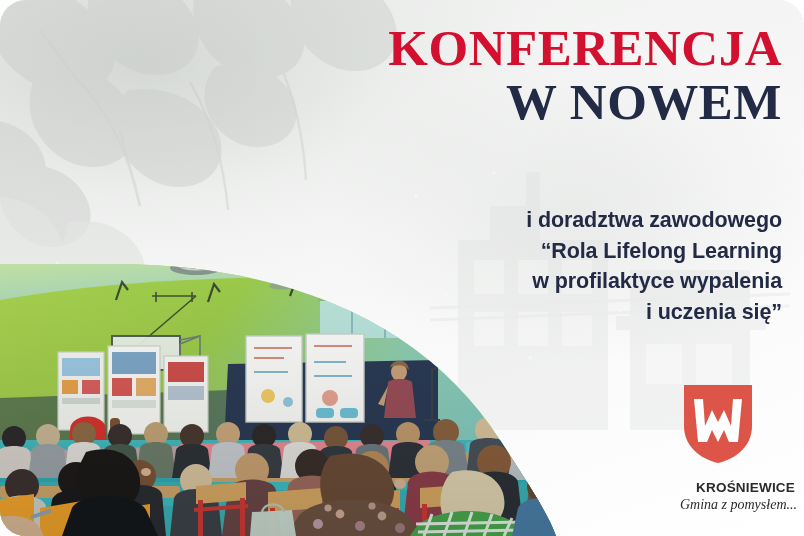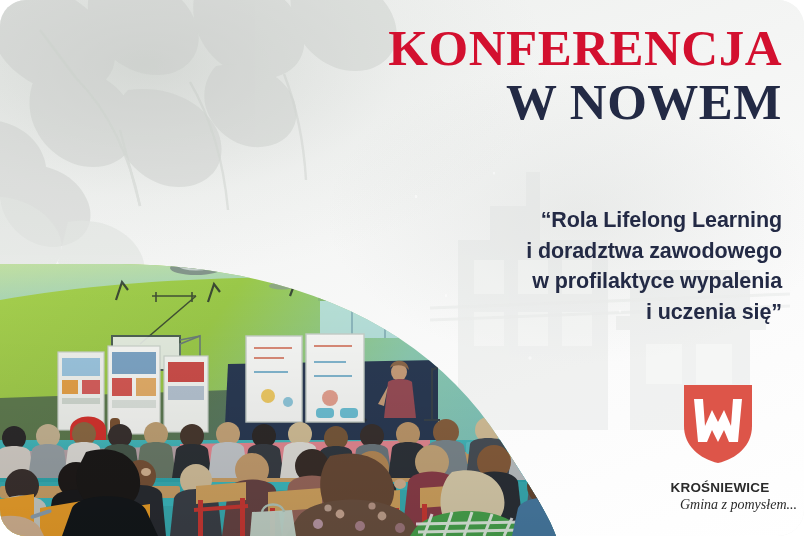--- a/index.html
+++ b/index.html
@@ -135,21 +135,21 @@
   .logo-name {
     position: absolute;
     left: 0;
     top: 96px;
     width: 150px;
     font-family: "Liberation Sans", sans-serif;
     font-weight: bold;
     font-size: 13.5px;
     letter-spacing: .2px;
     color: #2b2b2b;
-    text-align: center;
+    text-align: right;
   }
   .logo-tagline {
     position: absolute;
     left: 0;
     top: 113px;
     width: 152px;
     font-family: "Liberation Serif", "DejaVu Serif", serif;
     font-style: italic;
     font-size: 14px;
     color: #2b2b2b;
@@ -571,22 +571,22 @@
       </svg>
     </div>
   </div>
 
   <div class="headline">
     <span class="l1">KONFERENCJA</span>
     <span class="l2">W NOWEM</span>
   </div>
 
   <div class="quote">
+    <span>i doradztwa zawodowego</span>
     <span>“Rola Lifelong Learning</span>
-    <span>i doradztwa zawodowego</span>
     <span>w profilaktyce wypalenia</span>
     <span>i uczenia się”</span>
   </div>
 
   <div class="logo-block">
     <div class="shield">
       <svg viewBox="0 0 70 80" xmlns="http://www.w3.org/2000/svg">
         <path d="M1,1 L69,1 L69,42 C69,62 53,75 35,79 C17,75 1,62 1,42 Z" fill="#dd5549"></path>
         <path d="M11,15 L20,15 L22,42 L29,26 L35,38 L41,26 L48,42 L50,15 L59,15 L55,58 L46,58 L41,46 L35,58 L29,46 L24,58 L15,58 Z" fill="#ffffff"></path>
       </svg>

